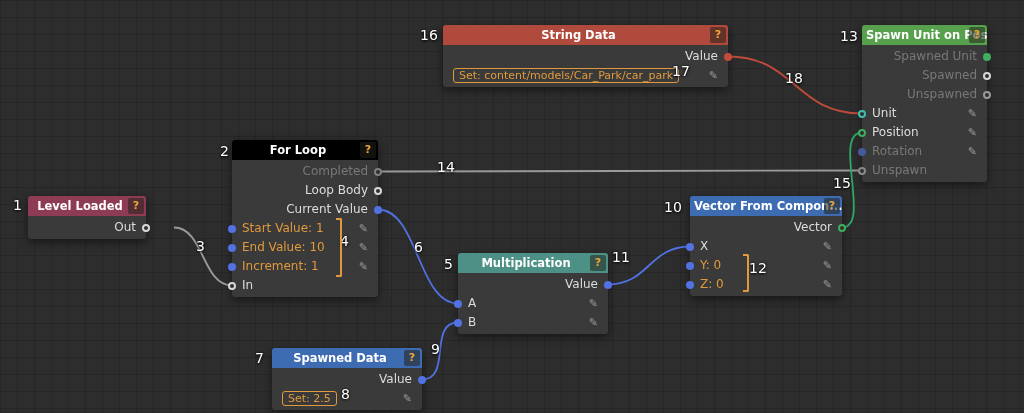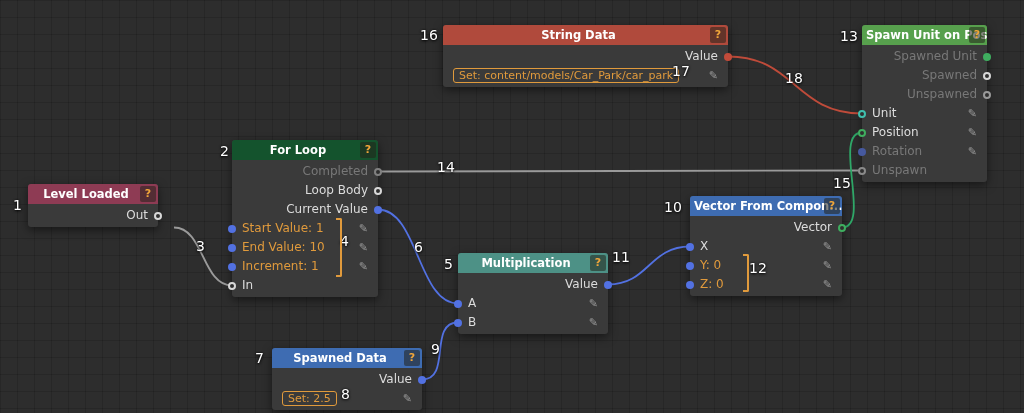--- a/index.html
+++ b/index.html
@@ -115,31 +115,31 @@
   <svg id="wires" xmlns="http://www.w3.org/2000/svg">
       <path d="M 174 227.5 C 204 227.5, 202 285.5, 232 285.5" stroke="#9a9a9a" stroke-width="1.8" fill="none"></path>
       <path d="M 378 171.5 C 446 171.5, 794 170.5, 862 170.5" stroke="#9a9a9a" stroke-width="1.8" fill="none"></path>
       <path d="M 378 209.5 C 418 209.5, 418 303.5, 458 303.5" stroke="#5271e2" stroke-width="1.8" fill="none"></path>
       <path d="M 422 379.5 C 452 379.5, 428 322.5, 458 322.5" stroke="#5271e2" stroke-width="1.8" fill="none"></path>
       <path d="M 608 284.5 C 649 284.5, 649 246.5, 690 246.5" stroke="#5271e2" stroke-width="1.8" fill="none"></path>
       <path d="M 842 227.5 C 872 227.5, 832 132.5, 862 132.5" stroke="#2fa868" stroke-width="1.8" fill="none"></path>
       <path d="M 728 56.5 C 795 56.5, 795 113.5, 862 113.5" stroke="#bf4b3a" stroke-width="1.8" fill="none"></path>
     </svg>
   <div id="nodes">
-      <div class="node" style="left: 28px; top: 184px; width: 130px;">
+      <div class="node" style="left: 28px; top: 196px; width: 118px;">
         <div class="head" style="background: rgb(142, 59, 84);"><span>Level Loaded</span><span class="help">?</span></div>
         <div class="body">
           <div class="row right">
             <span class="port right hollow" style="border-color: rgb(216, 216, 216);"></span>
             <span class="lbl">Out</span>
           </div>
         </div>
       </div>
       <div class="node" style="left: 232px; top: 140px; width: 146px;">
-        <div class="head" style="background: #14532d;"><span>For Loop</span><span class="help">?</span></div>
+        <div class="head" style="background: #000000;"><span>For Loop</span><span class="help">?</span></div>
         <div class="body">
           <div class="row right muted">
             <span class="port right hollow" style="border-color: rgb(128, 128, 128);"></span>
             <span class="lbl">Completed</span>
           </div>
           <div class="row right">
             <span class="port right hollow" style="border-color: rgb(216, 216, 216);"></span>
             <span class="lbl">Loop Body</span>
           </div>
           <div class="row right">

